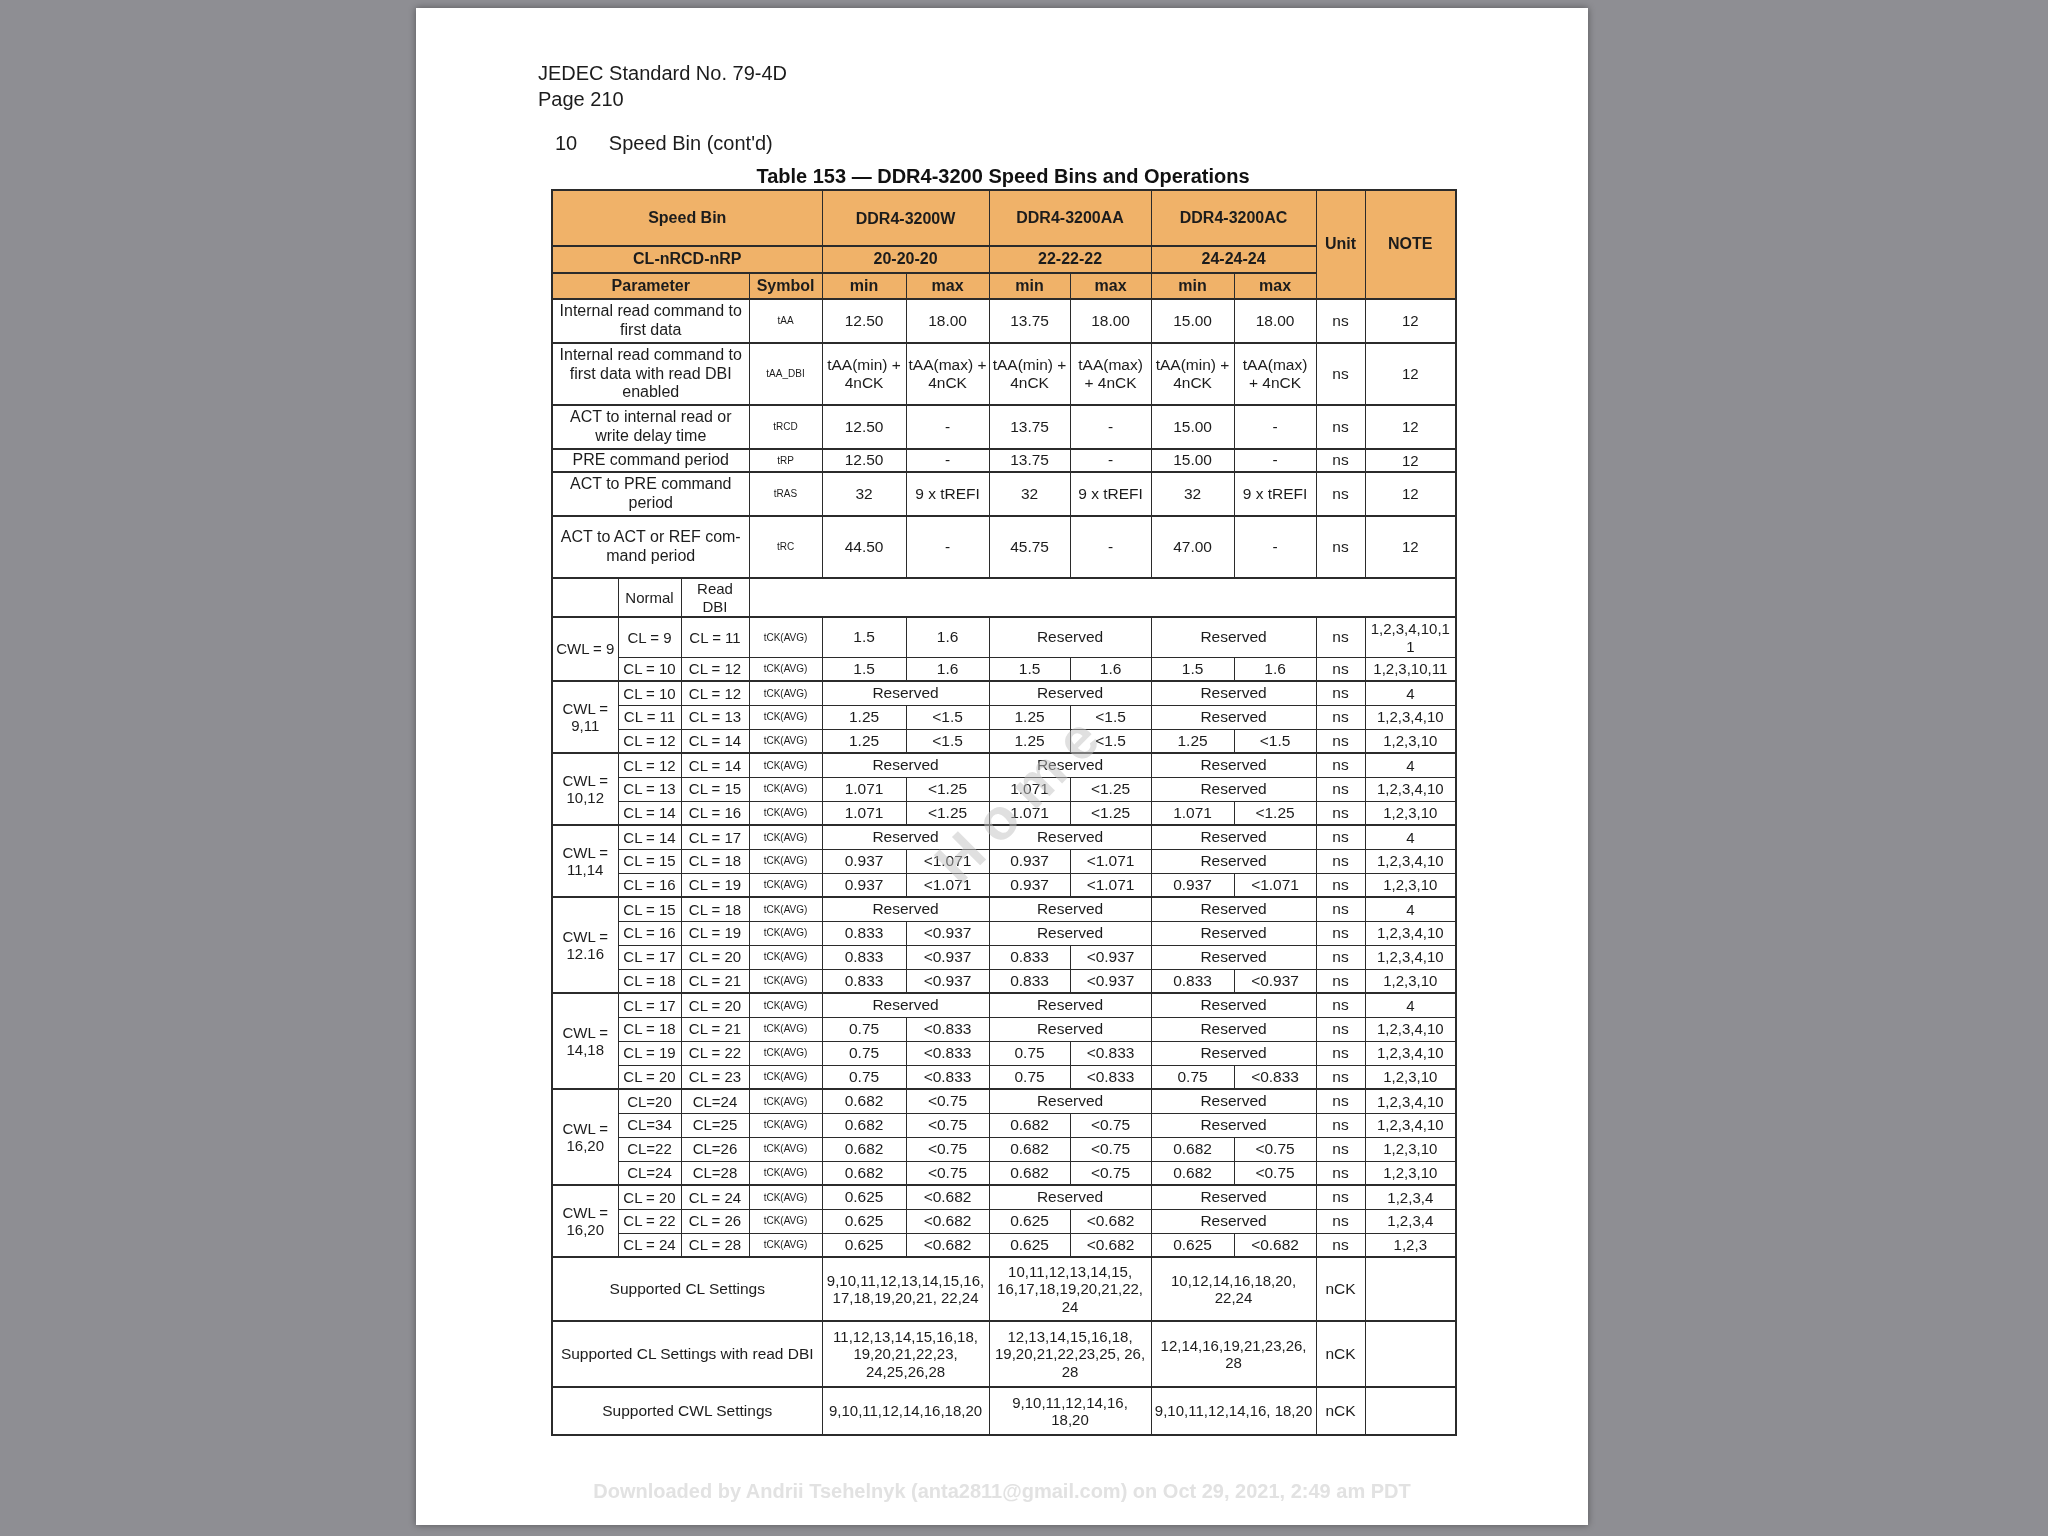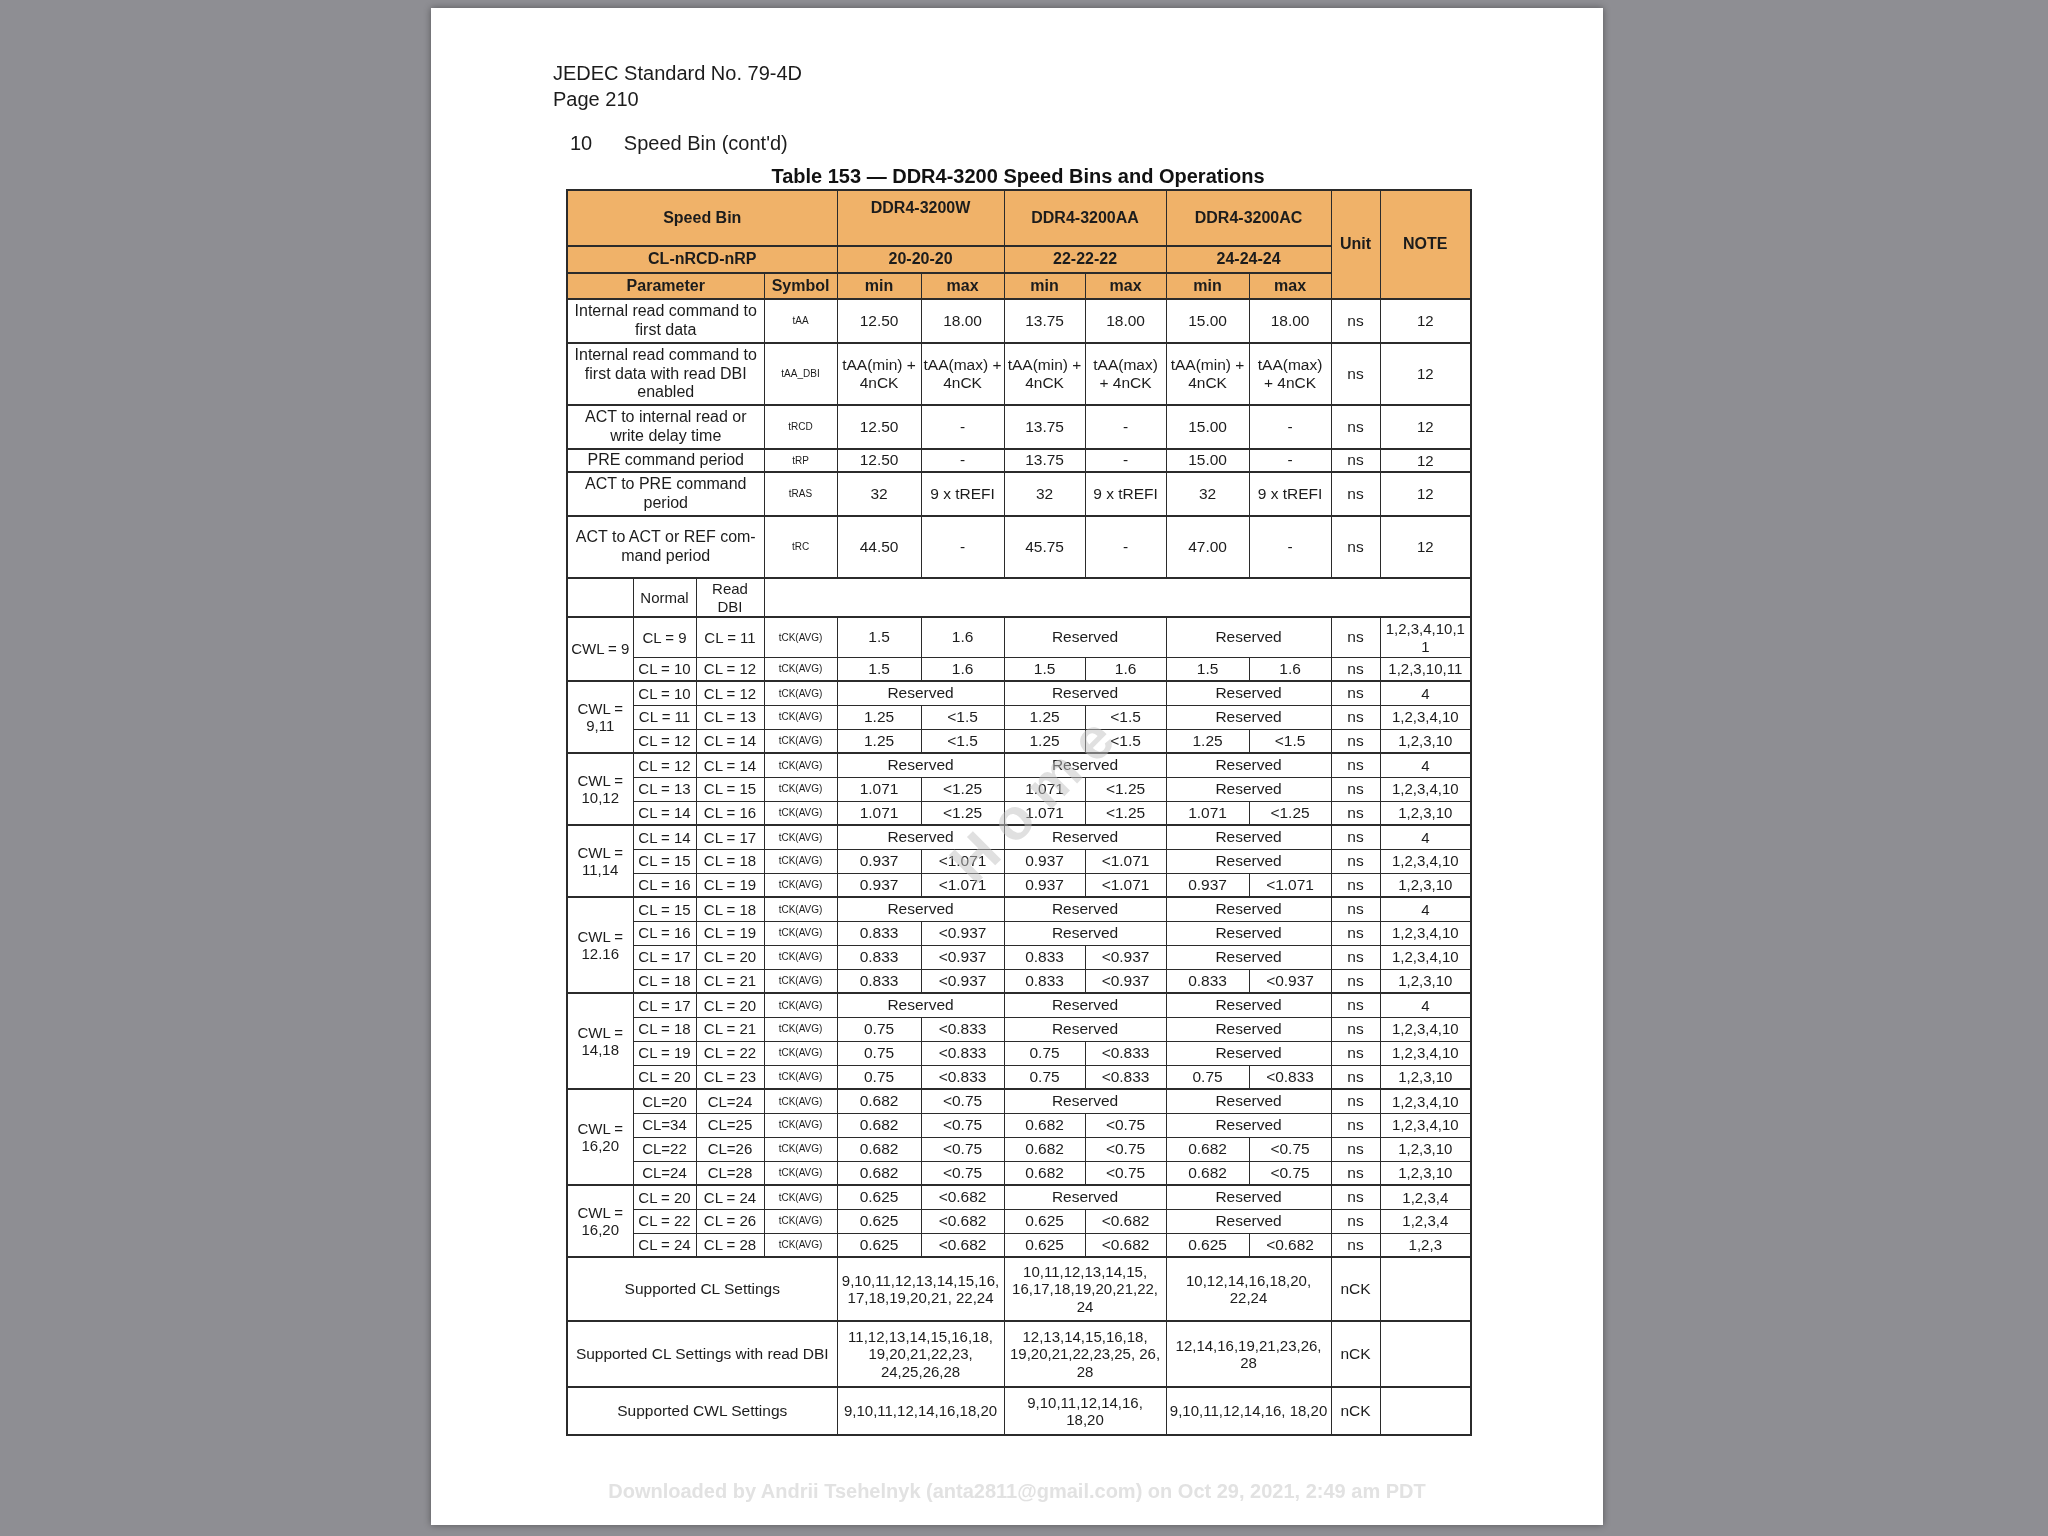--- a/index.html
+++ b/index.html
@@ -1,31 +1,31 @@
 <!DOCTYPE html>
 <html><head>
 <meta charset="utf-8">
 <style>
   html,body{margin:0;padding:0;width:2048px;height:1536px;background:#8e8e93;overflow:hidden;
             font-family:"Liberation Sans",sans-serif;}
   .canvas{position:relative;width:2048px;height:1536px;background:#8e8e93;}
-  .page{position:absolute;left:431px;top:8px;width:1172px;height:1517px;background:#ffffff;
+  .page{position:absolute;left:416px;top:8px;width:1172px;height:1517px;background:#ffffff;
         box-shadow:0 0 7px rgba(0,0,0,0.40);}
   .doc-header{position:absolute;left:122px;top:52px;font-size:20px;line-height:26px;color:#1c1c1c;}
   .section-heading{position:absolute;left:139px;top:124px;font-size:20px;color:#1c1c1c;}
   .section-heading .num{display:inline-block;}
   .section-heading .ttl{display:inline-block;margin-left:26px;}
   .table-title{position:absolute;left:135px;top:157px;width:904px;text-align:center;
                font-size:20px;font-weight:bold;color:#111;}
   .jt{position:absolute;left:135px;top:181px;border-collapse:collapse;table-layout:fixed;width:904px;
       border:2px solid #2b2b2b;font-family:"Liberation Sans",sans-serif;font-size:15.5px;line-height:1.18;color:#1c1c1c;}
   .jt td{border:1px solid #2b2b2b;text-align:center;vertical-align:middle;padding:1px 2px;}
   .jt td.hd{background:#f0b269;font-weight:bold;font-size:16px;}
   .jt tr.hrow > td{border-width:2px 1px;}
-  .jt td.vt{vertical-align:top;padding-top:8px;}
+  .jt td.vt{vertical-align:top;padding-top:19px;}
   .jt tr.t2 > td{border-top-width:2px;}
   .jt td.desc{font-size:16px;}
   .jt td.sym{font-size:10px;padding:1px 0;}
   .jt td.cl{font-size:15px;}
   .jt td.cwl{font-size:15px;}
   .jt td.note{overflow-wrap:anywhere;font-size:15px;}
   .jt td.sup{font-size:15px;overflow-wrap:anywhere;}
   .jt td.suplabel{font-size:15.5px;}
   .wm-diagonal{position:absolute;left:505px;top:840px;transform:rotate(-45deg);transform-origin:0 0;
                font-size:58px;font-weight:bold;letter-spacing:14px;color:#c2c2c2;opacity:0.5;

